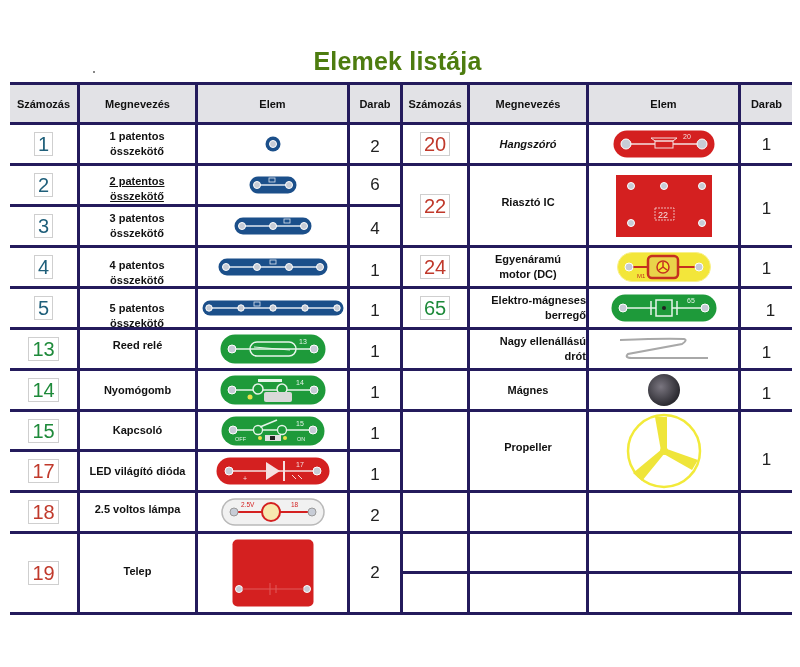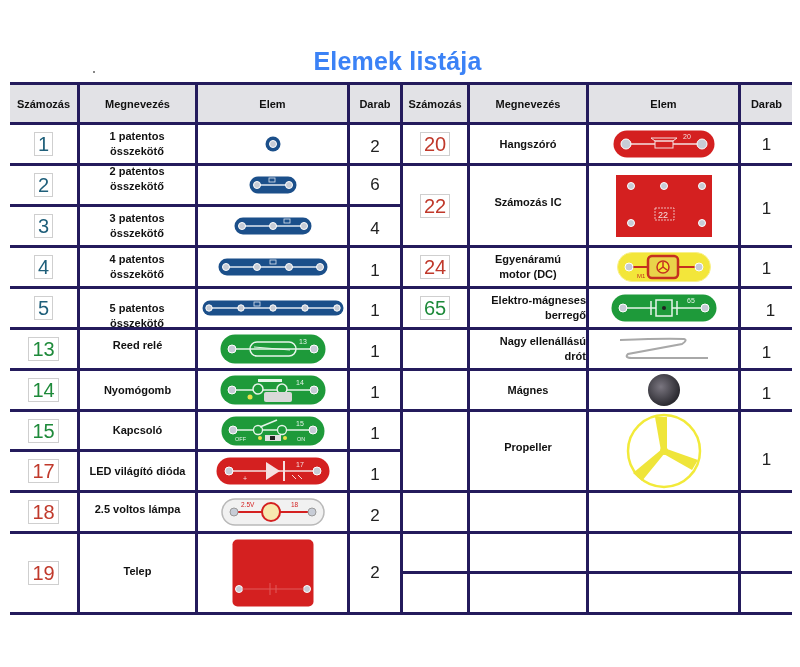--- a/index.html
+++ b/index.html
@@ -1,17 +1,17 @@
 <!DOCTYPE html>
 <html><head>
 <meta charset="utf-8">
 <style>
   html,body{margin:0;padding:0;background:#fff;}
   body{width:800px;height:667px;position:relative;overflow:hidden;font-family:"Liberation Sans",sans-serif;}
-  .title{position:absolute;left:0;width:737px;top:47px;text-align:center;font-weight:bold;font-size:25px;color:#3b82f6;letter-spacing:0.2px;padding-left:58px;box-sizing:border-box;}
+  .title{position:absolute;left:0;width:737px;top:47px;text-align:center;font-weight:bold;font-size:25px;color:#4d7c0f;letter-spacing:0.2px;padding-left:58px;box-sizing:border-box;}
   .dot{position:absolute;left:93px;top:71px;width:2px;height:2px;background:#888;}
   .hline{position:absolute;height:3px;background:#241b5c;}
   .vline{position:absolute;width:3px;background:#241b5c;}
   .hdrbg{position:absolute;background:#e2e2e6;}
   .cell{position:absolute;display:flex;align-items:center;justify-content:center;text-align:center;box-sizing:border-box;}
   .hdr{font-weight:bold;font-size:11px;color:#111;}
   .name{font-weight:bold;font-size:11px;color:#111;line-height:15px;}
   .name.left{justify-content:flex-start;text-align:right;padding-left:10px;}
   .qty{font-size:17px;color:#222;}
   .num{display:inline-block;font-size:20px;line-height:22px;padding:0 3px;border:1px solid #cfcfcf;background:#fff;}
@@ -84,21 +84,21 @@
         <circle cx="8" cy="8" r="3.5" fill="#c7ccd6" stroke="#fff" stroke-width="1"></circle>
       </svg>
   </div>
   <div class="cell qty" style="left:350px;top:128px;width:50px;height:38px;">2</div>
 </div>
 
 <div>
   <div class="cell" style="left:10px;top:166px;width:67px;height:38px;">
       <span class="num blue">2</span>
     </div>
-  <div class="cell name" style="left:96px;top:160px;width:82px;height:38px;">2 patentos összekötő</div>
+  <div class="cell name" style="left:96px;top:170px;width:82px;height:38px;text-decoration:underline;">2 patentos összekötő</div>
   <div class="elem" style="left:198px;top:166px;width:149px;height:38px;">
     <svg width="48" height="18">
         <rect x="0.5" y="0.5" width="47" height="17" rx="8.5" fill="#1b4f8a"></rect>
         <line x1="8" y1="9" x2="40" y2="9" stroke="#dfe6ef" stroke-width="1.5"></line>
         <circle cx="8" cy="9" r="3.5" fill="#c7ccd6" stroke="#fff"></circle>
         <circle cx="40" cy="9" r="3.5" fill="#c7ccd6" stroke="#fff"></circle>
         <rect x="20" y="2" width="6" height="4" fill="none" stroke="#dfe6ef" stroke-width="0.8"></rect>
       </svg>
   </div>
   <div class="cell qty" style="left:350px;top:166px;width:50px;height:38px;">6</div>
@@ -119,21 +119,21 @@
         <rect x="50" y="2" width="6" height="4" fill="none" stroke="#dfe6ef" stroke-width="0.8"></rect>
       </svg>
   </div>
   <div class="cell qty" style="left:350px;top:210px;width:50px;height:38px;">4</div>
 </div>
 
 <div>
   <div class="cell" style="left:10px;top:248px;width:67px;height:38px;">
       <span class="num blue">4</span>
     </div>
-  <div class="cell name" style="left:96px;top:248px;width:82px;height:38px;">4 patentos összekötő</div>
+  <div class="cell name" style="left:96px;top:254px;width:82px;height:38px;">4 patentos összekötő</div>
   <div class="elem" style="left:198px;top:248px;width:149px;height:38px;">
     <svg width="110" height="18">
         <rect x="0.5" y="0.5" width="109" height="17" rx="8.5" fill="#1b4f8a"></rect>
         <line x1="8" y1="9" x2="102" y2="9" stroke="#dfe6ef" stroke-width="1.5"></line>
         <circle cx="8" cy="9" r="3.5" fill="#c7ccd6" stroke="#fff"></circle>
         <circle cx="39" cy="9" r="3.5" fill="#c7ccd6" stroke="#fff"></circle>
         <circle cx="71" cy="9" r="3.5" fill="#c7ccd6" stroke="#fff"></circle>
         <circle cx="102" cy="9" r="3.5" fill="#c7ccd6" stroke="#fff"></circle>
         <rect x="52" y="2" width="6" height="4" fill="none" stroke="#dfe6ef" stroke-width="0.8"></rect>
       </svg>
@@ -284,40 +284,40 @@
         <line x1="44" y1="46" x2="44" y2="54" stroke="#e05a5a"></line>
       </svg>
   </div>
   <div class="cell qty" style="left:350px;top:534px;width:50px;height:78px;">2</div>
 </div>
 
 <div>
   <div class="cell" style="left:403px;top:125px;width:64px;height:38px;">
       <span class="num red">20</span>
     </div>
-  <div class="cell name" style="left:470px;top:125px;width:116px;height:38px;">Hangszóró</div>
+  <div class="cell name" style="left:470px;top:125px;width:116px;height:38px;font-style:italic;">Hangszóró</div>
   <div class="elem" style="left:589px;top:125px;width:149px;height:38px;">
     <svg width="102" height="28">
         <rect x="0.5" y="0.5" width="101" height="27" rx="13.5" fill="#d42020"></rect>
         <line x1="13" y1="14" x2="89" y2="14" stroke="#f5e0e0" stroke-width="1.5"></line>
         <circle cx="13" cy="14" r="5" fill="#c7ccd6" stroke="#fff"></circle>
         <circle cx="89" cy="14" r="5" fill="#c7ccd6" stroke="#fff"></circle>
         <rect x="42" y="11" width="18" height="7" fill="#d42020" stroke="#f5e0e0"></rect>
         <polygon points="38,8 64,8 60,11 42,11" fill="none" stroke="#f5e0e0"></polygon>
         <text x="70" y="9" font-size="7" fill="#f5e0e0" font-family="Liberation Sans,sans-serif">20</text>
       </svg>
   </div>
   <div class="cell qty" style="left:741px;top:125px;width:51px;height:40px;">1</div>
 </div>
 
 <div>
   <div class="cell" style="left:403px;top:166px;width:64px;height:79px;">
       <span class="num red">22</span>
     </div>
-  <div class="cell name" style="left:470px;top:166px;width:116px;height:73px;">Számozás IC</div>
+  <div class="cell name" style="left:470px;top:166px;width:116px;height:73px;">Riasztó IC</div>
   <div class="elem" style="left:589px;top:166px;width:149px;height:79px;">
     <svg width="96" height="62">
         <rect x="0" y="0" width="96" height="62" fill="#d42020"></rect>
         <circle cx="15" cy="11" r="3.5" fill="#c7ccd6" stroke="#fff"></circle>
         <circle cx="48" cy="11" r="3.5" fill="#c7ccd6" stroke="#fff"></circle>
         <circle cx="86" cy="11" r="3.5" fill="#c7ccd6" stroke="#fff"></circle>
         <circle cx="15" cy="48" r="3.5" fill="#c7ccd6" stroke="#fff"></circle>
         <circle cx="86" cy="48" r="3.5" fill="#c7ccd6" stroke="#fff"></circle>
         <rect x="39" y="33" width="19" height="12" fill="none" stroke="#f5e0e0" stroke-width="0.8" stroke-dasharray="2,1"></rect>
         <text x="42" y="43" font-size="9" fill="#f5e0e0" font-family="Liberation Sans,sans-serif">22</text>

